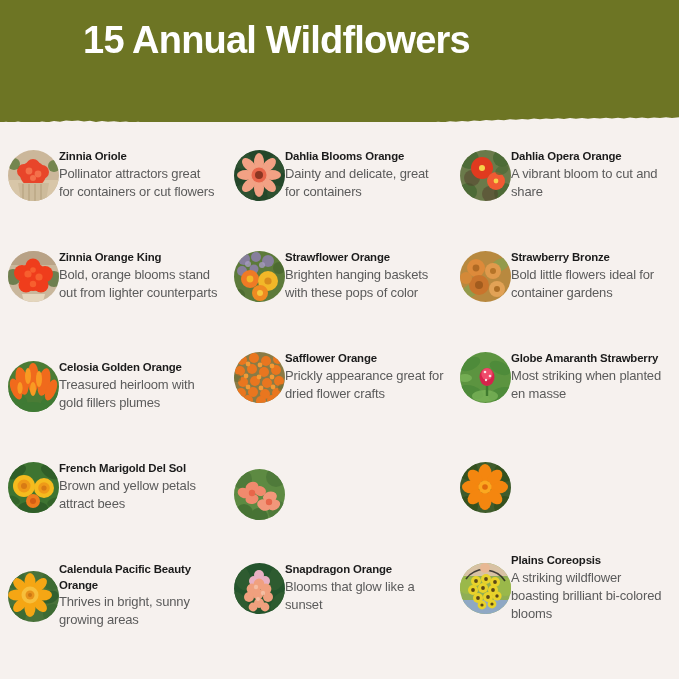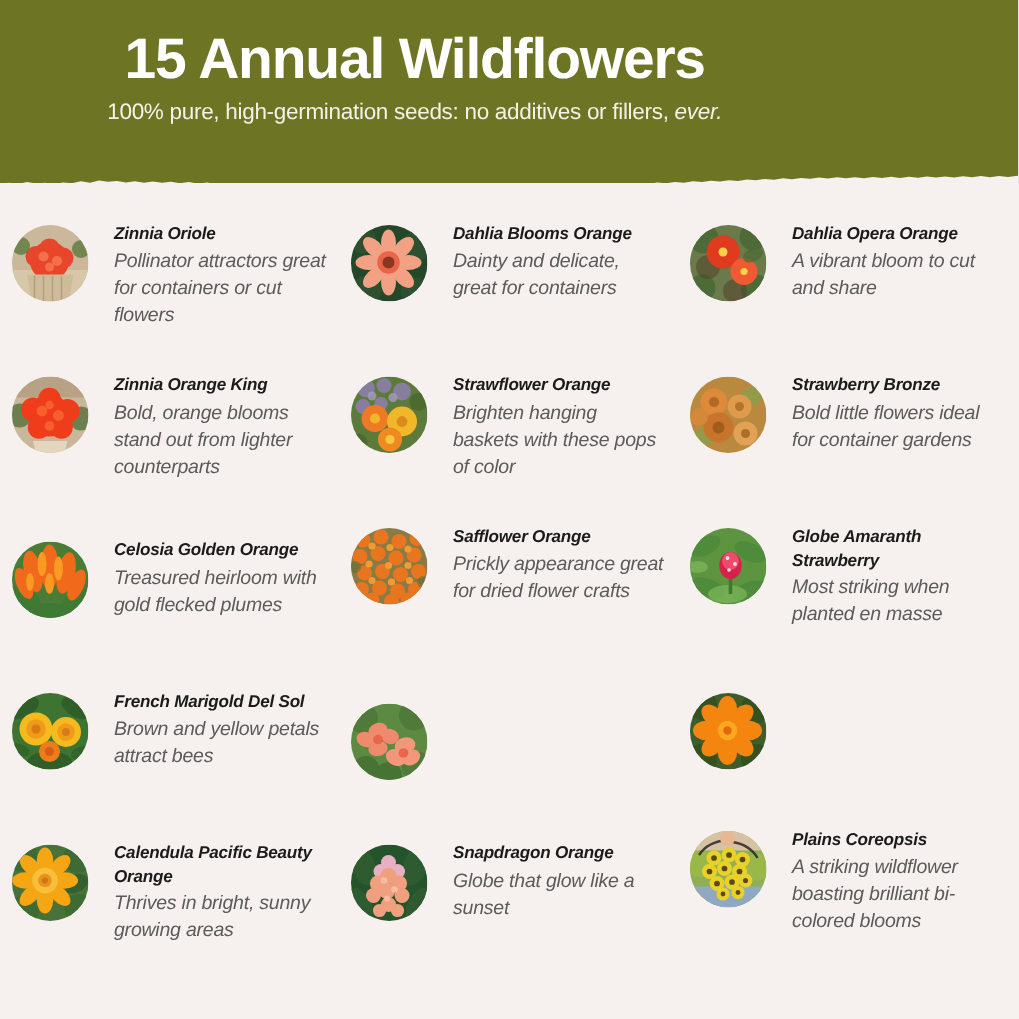--- a/index.html
+++ b/index.html
@@ -86,23 +86,22 @@
   }
 
   .cell {
     position: relative;
     padding-left: 8px;
     padding-right: 8px;
   }
 
   .item {
     display: flex;
-    align-items: flex-start;
-    gap: 17px;
-    font-style: italic;
+    align-items: center;
+    gap: 0;
   }
 
   .thumb {
     flex: 0 0 auto;
     width: 51px;
     height: 51px;
     border-radius: 50%;
     overflow: hidden;
     position: relative;
     margin-top: 2px;
@@ -137,23 +136,20 @@
   .cell.v-hi  .item { margin-top: 0px; }
 </style>
 </head>
 <body>
 
 <div class="poster">
 
   <div class="header">
     <div class="header-inner">
       <div class="poster-title">15 Annual Wildflowers</div>
-      <div class="poster-subtitle">
-        <span>100% pure, high-germination seeds: no additives or fillers, </span><span class="em">ever.</span>
-      </div>
     </div>
   </div>
 
   <svg class="torn" viewBox="0 0 679 34" preserveAspectRatio="none">
     <path fill="#f6f1ee" d="M0,34 L0,22.5 L6,21.8 L12,22.6 L18,21.4 L24,22.4 L30,21.9 L36,22.8
       L42,21.6 L48,22.2 L54,20.9 L60,21.8 L66,20.4 L72,21.1 L78,20.6 L84,21.6 L90,20.8
       L96,21.9 L102,21.0 L108,21.8 L114,21.2 L120,22.1 L126,21.4 L132,22.5 L138,21.7
       L144,22.6 L150,22.0 L156,23.0 L162,22.2 L168,23.1 L174,22.3 L180,23.2 L186,22.4
       L192,23.3 L198,22.6 L204,23.4 L210,22.8 L216,23.6 L222,23.0 L228,23.8 L234,23.2
       L240,24.1 L246,23.4 L252,24.3 L258,23.6 L264,24.6 L270,23.9 L276,24.8 L282,24.0
@@ -391,21 +387,21 @@
             <g fill="#f99a22">
               <ellipse cx="20" cy="15" rx="3" ry="8"></ellipse>
                 <ellipse cx="31" cy="18" rx="3" ry="8"></ellipse>
               <ellipse cx="25" cy="28" rx="3" ry="7"></ellipse>
                 <ellipse cx="12" cy="27" rx="2.6" ry="6"></ellipse>
             </g>
           </svg>
         </div>
         <div class="copy">
           <div class="item-title">Celosia Golden Orange</div>
-          <div class="item-desc">Treasured heirloom with gold flecked plumes</div>
+          <div class="item-desc">Treasured heirloom with gold fillers plumes</div>
         </div>
       </div>
     </div>
 
     <div class="cell v-hi">
       <div class="item">
         <div class="thumb">
           <svg viewBox="0 0 51 51">
               <rect width="51" height="51" fill="#8a7b45"></rect>
             <g fill="#e9761f">
@@ -641,21 +637,21 @@
             </g>
             <g fill="#f6c2a8" opacity=".85">
                 <circle cx="22" cy="24" r="2.2"></circle>
                 <circle cx="29" cy="30" r="2.2"></circle>
                 <circle cx="24" cy="36" r="2"></circle>
               </g>
           </svg>
         </div>
         <div class="copy">
           <div class="item-title">Snapdragon Orange</div>
-          <div class="item-desc">Globe that glow like a sunset</div>
+          <div class="item-desc">Blooms that glow like a sunset</div>
         </div>
       </div>
     </div>
 
     <div class="cell v-hi">
       <div class="item">
         <div class="thumb">
           <svg viewBox="0 0 51 51">
               <rect width="51" height="51" fill="#8fae55"></rect>
             <rect y="0" width="51" height="13" fill="#d8c2a4"></rect>

